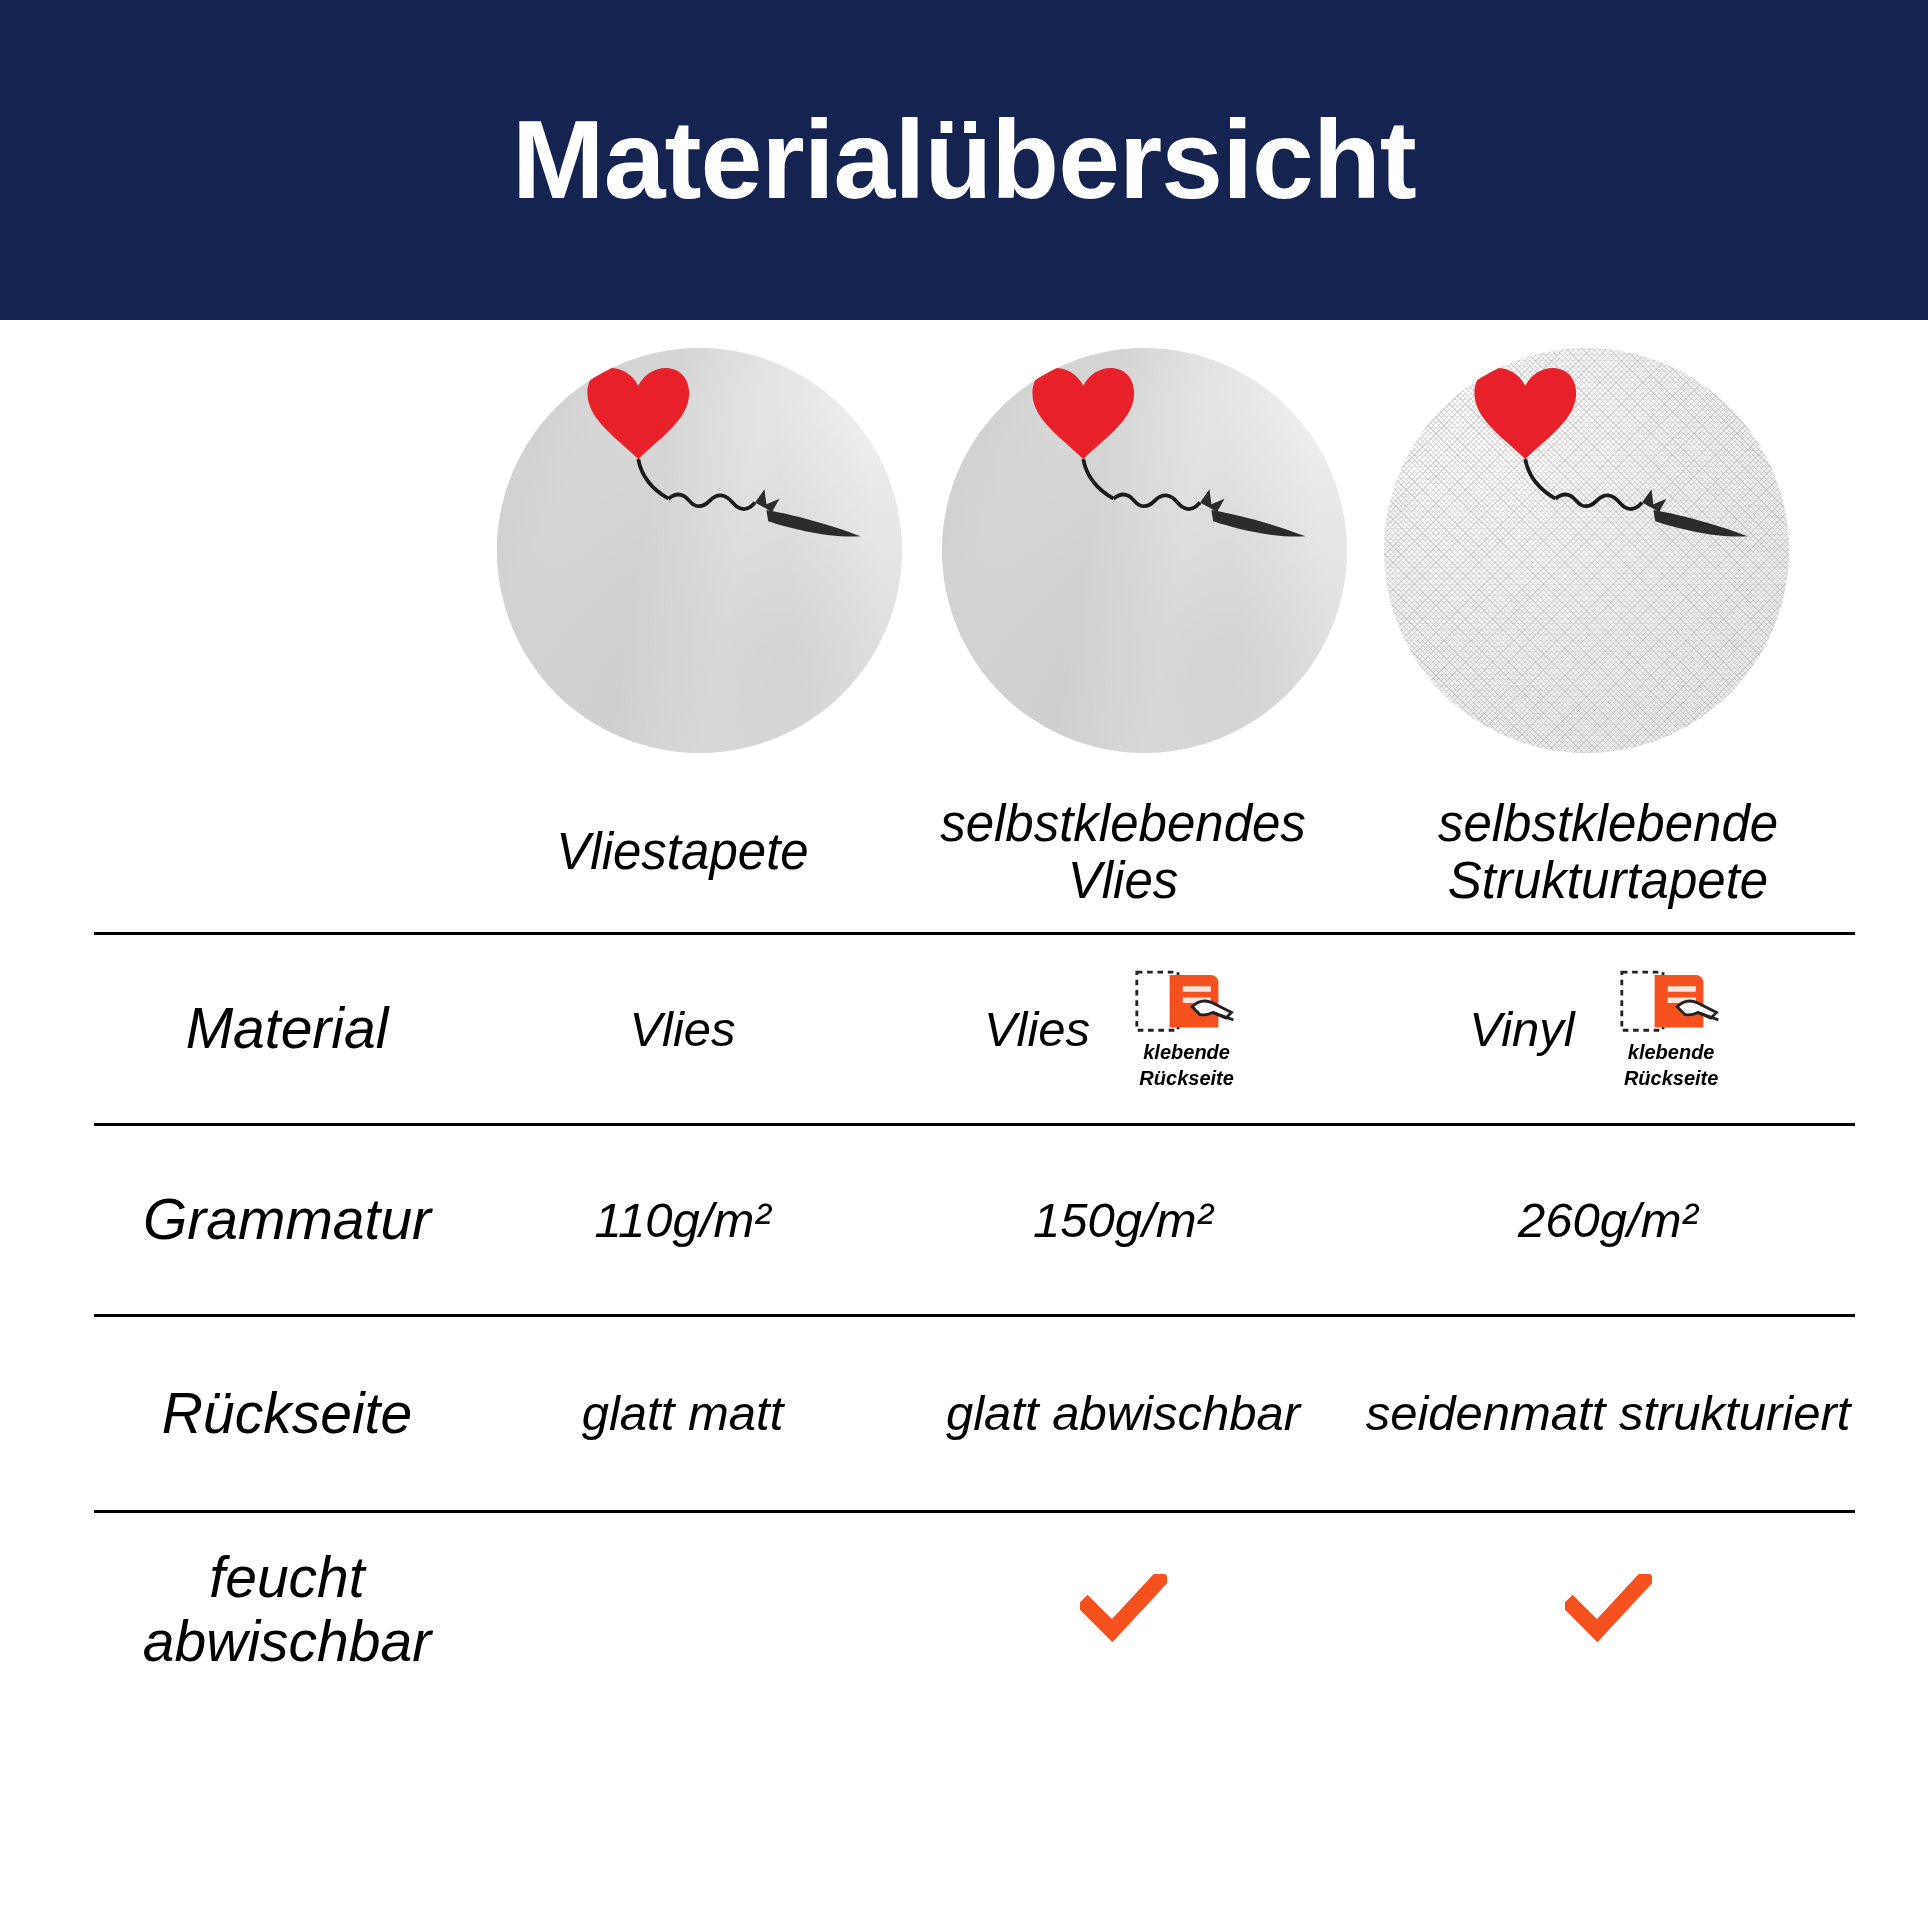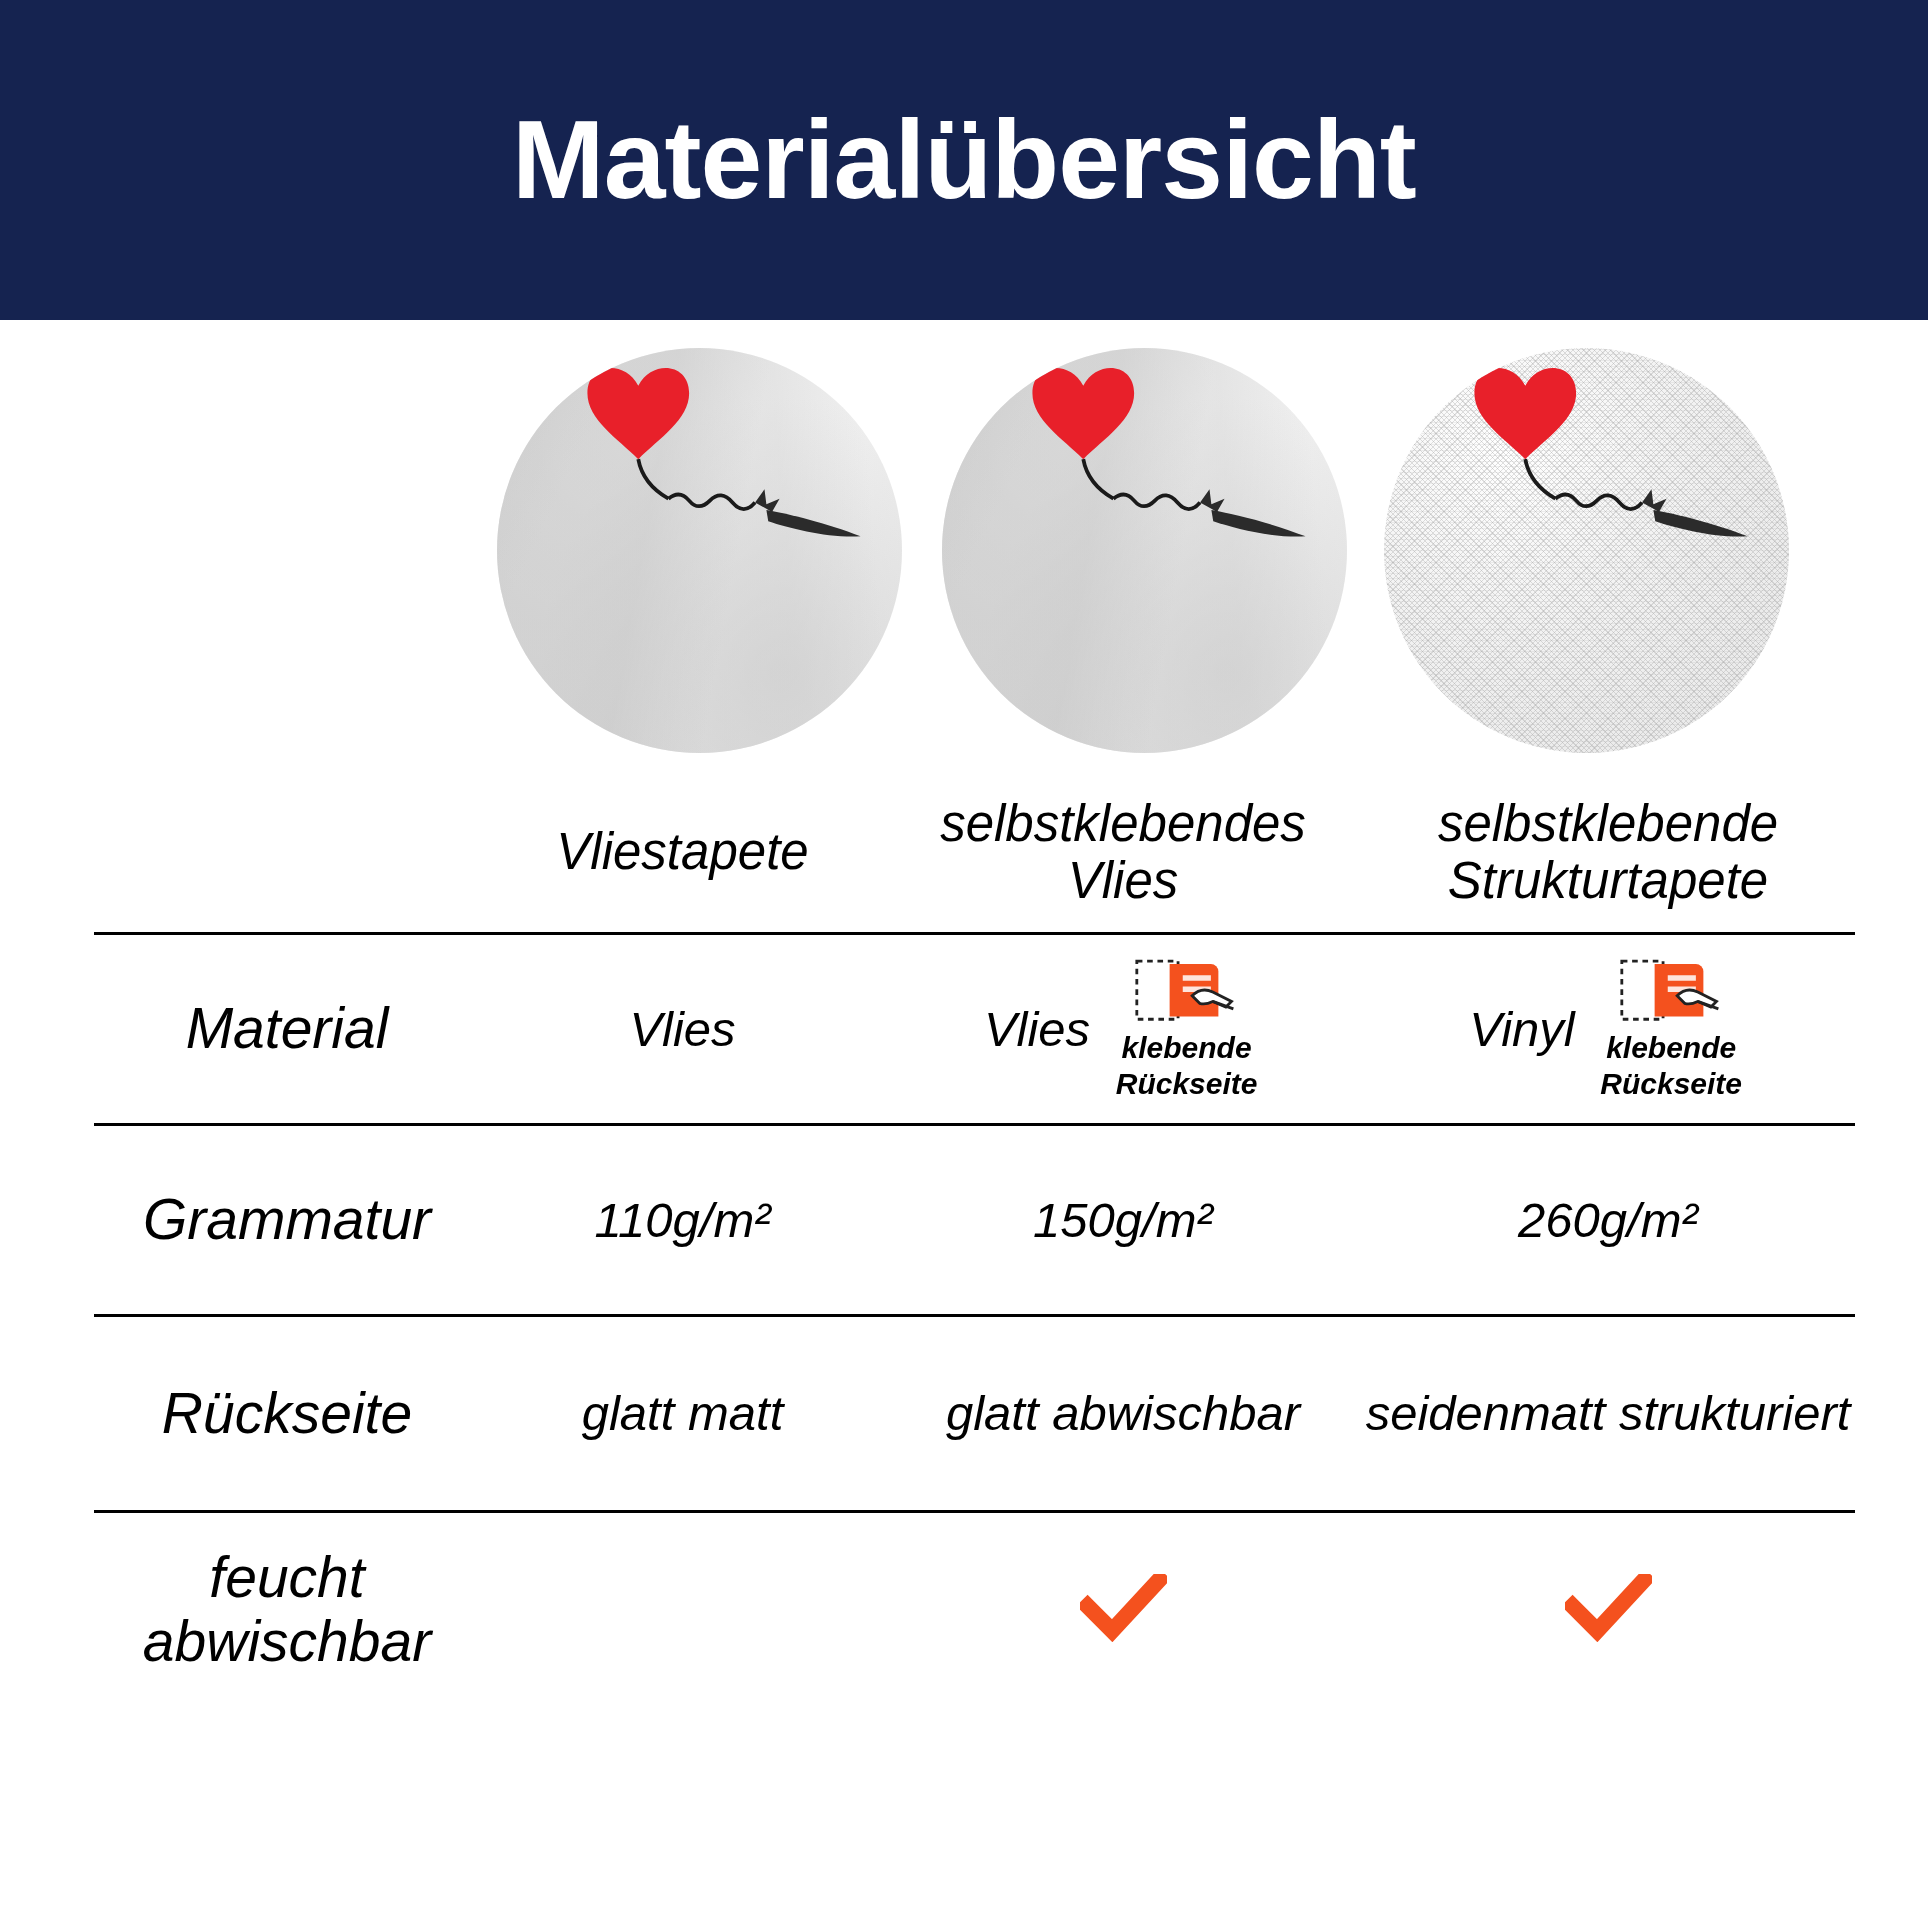--- a/index.html
+++ b/index.html
@@ -151,21 +151,21 @@
   
   .badge {
     width: 151px;
     display: flex;
     flex-direction: column;
     align-items: center;
     gap: 3.8px;
   }
   .badge-icon { width: 105px; height: 70px; display: block; }
   .badge-text {
-    font-size: 30px;
+    font-size: 20px;
     font-weight: bold;
     line-height: 1.08;
     text-align: center;
   }
 
   .check {
     width: 87px;
     height: 68px;
     display: inline-block;
   }

